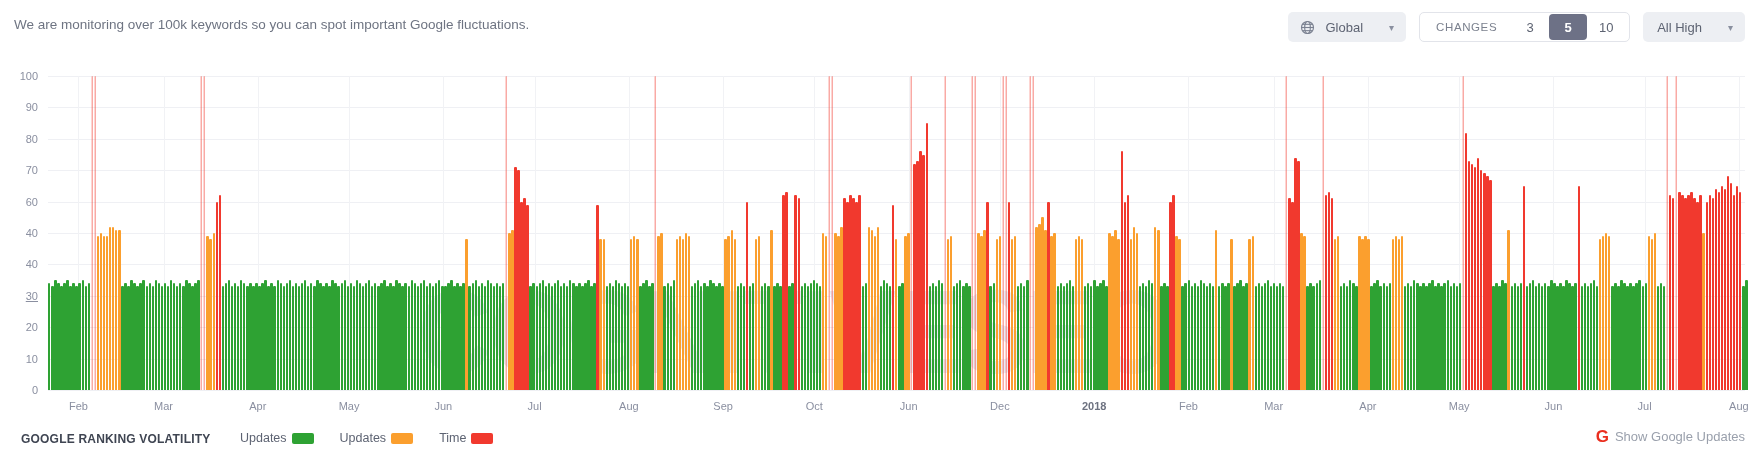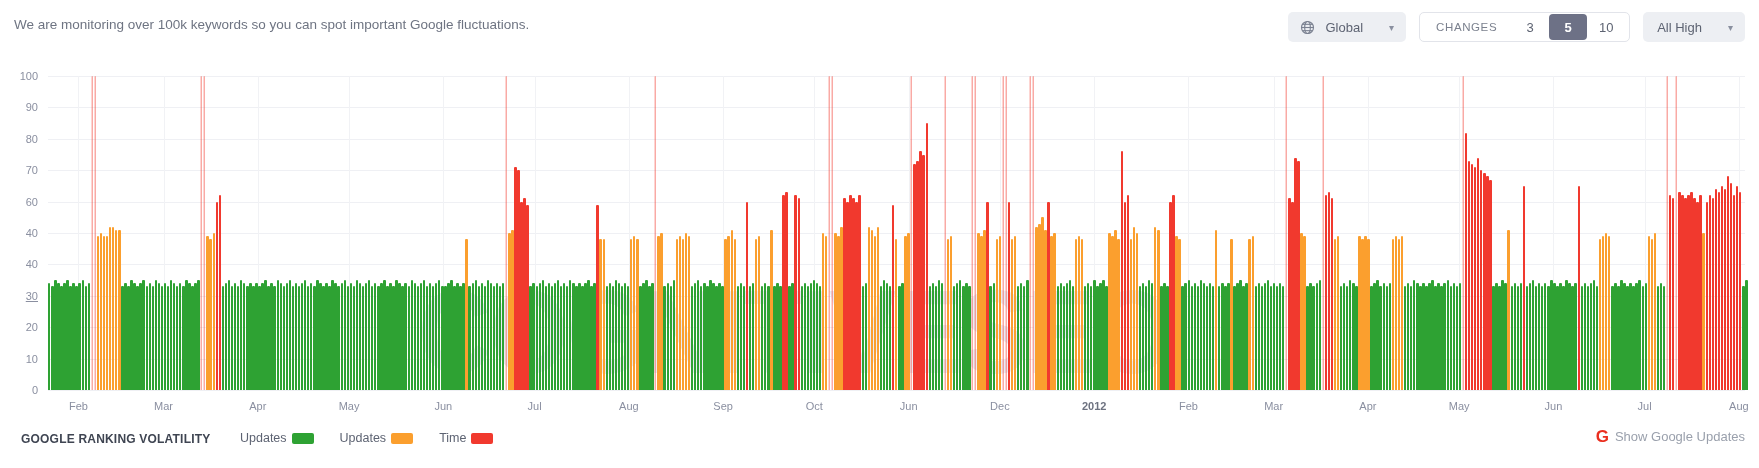--- a/index.html
+++ b/index.html
@@ -695,21 +695,21 @@
     <div class="mtick" style="left: 6.81004%;">Mar</div>
     <div class="mtick" style="left: 12.3656%;">Apr</div>
     <div class="mtick" style="left: 17.7419%;">May</div>
     <div class="mtick" style="left: 23.2975%;">Jun</div>
     <div class="mtick" style="left: 28.6738%;">Jul</div>
     <div class="mtick" style="left: 34.2294%;">Aug</div>
     <div class="mtick" style="left: 39.7849%;">Sep</div>
     <div class="mtick" style="left: 45.1613%;">Oct</div>
     <div class="mtick" style="left: 50.7168%;">Jun</div>
     <div class="mtick" style="left: 56.0932%;">Dec</div>
-    <div class="mtick bold" style="left: 61.6487%;">2012</div>
+    <div class="mtick bold" style="left: 61.6487%;">2018</div>
     <div class="mtick" style="left: 67.2043%;">Feb</div>
     <div class="mtick" style="left: 72.2222%;">Mar</div>
     <div class="mtick" style="left: 77.7778%;">Apr</div>
     <div class="mtick" style="left: 83.1541%;">May</div>
     <div class="mtick" style="left: 88.7097%;">Jun</div>
     <div class="mtick" style="left: 94.086%;">Jul</div>
     <div class="mtick" style="left: 99.6416%;">Aug</div>
   </div>
 
 <div class="footer-title">GOOGLE RANKING VOLATILITY</div>

